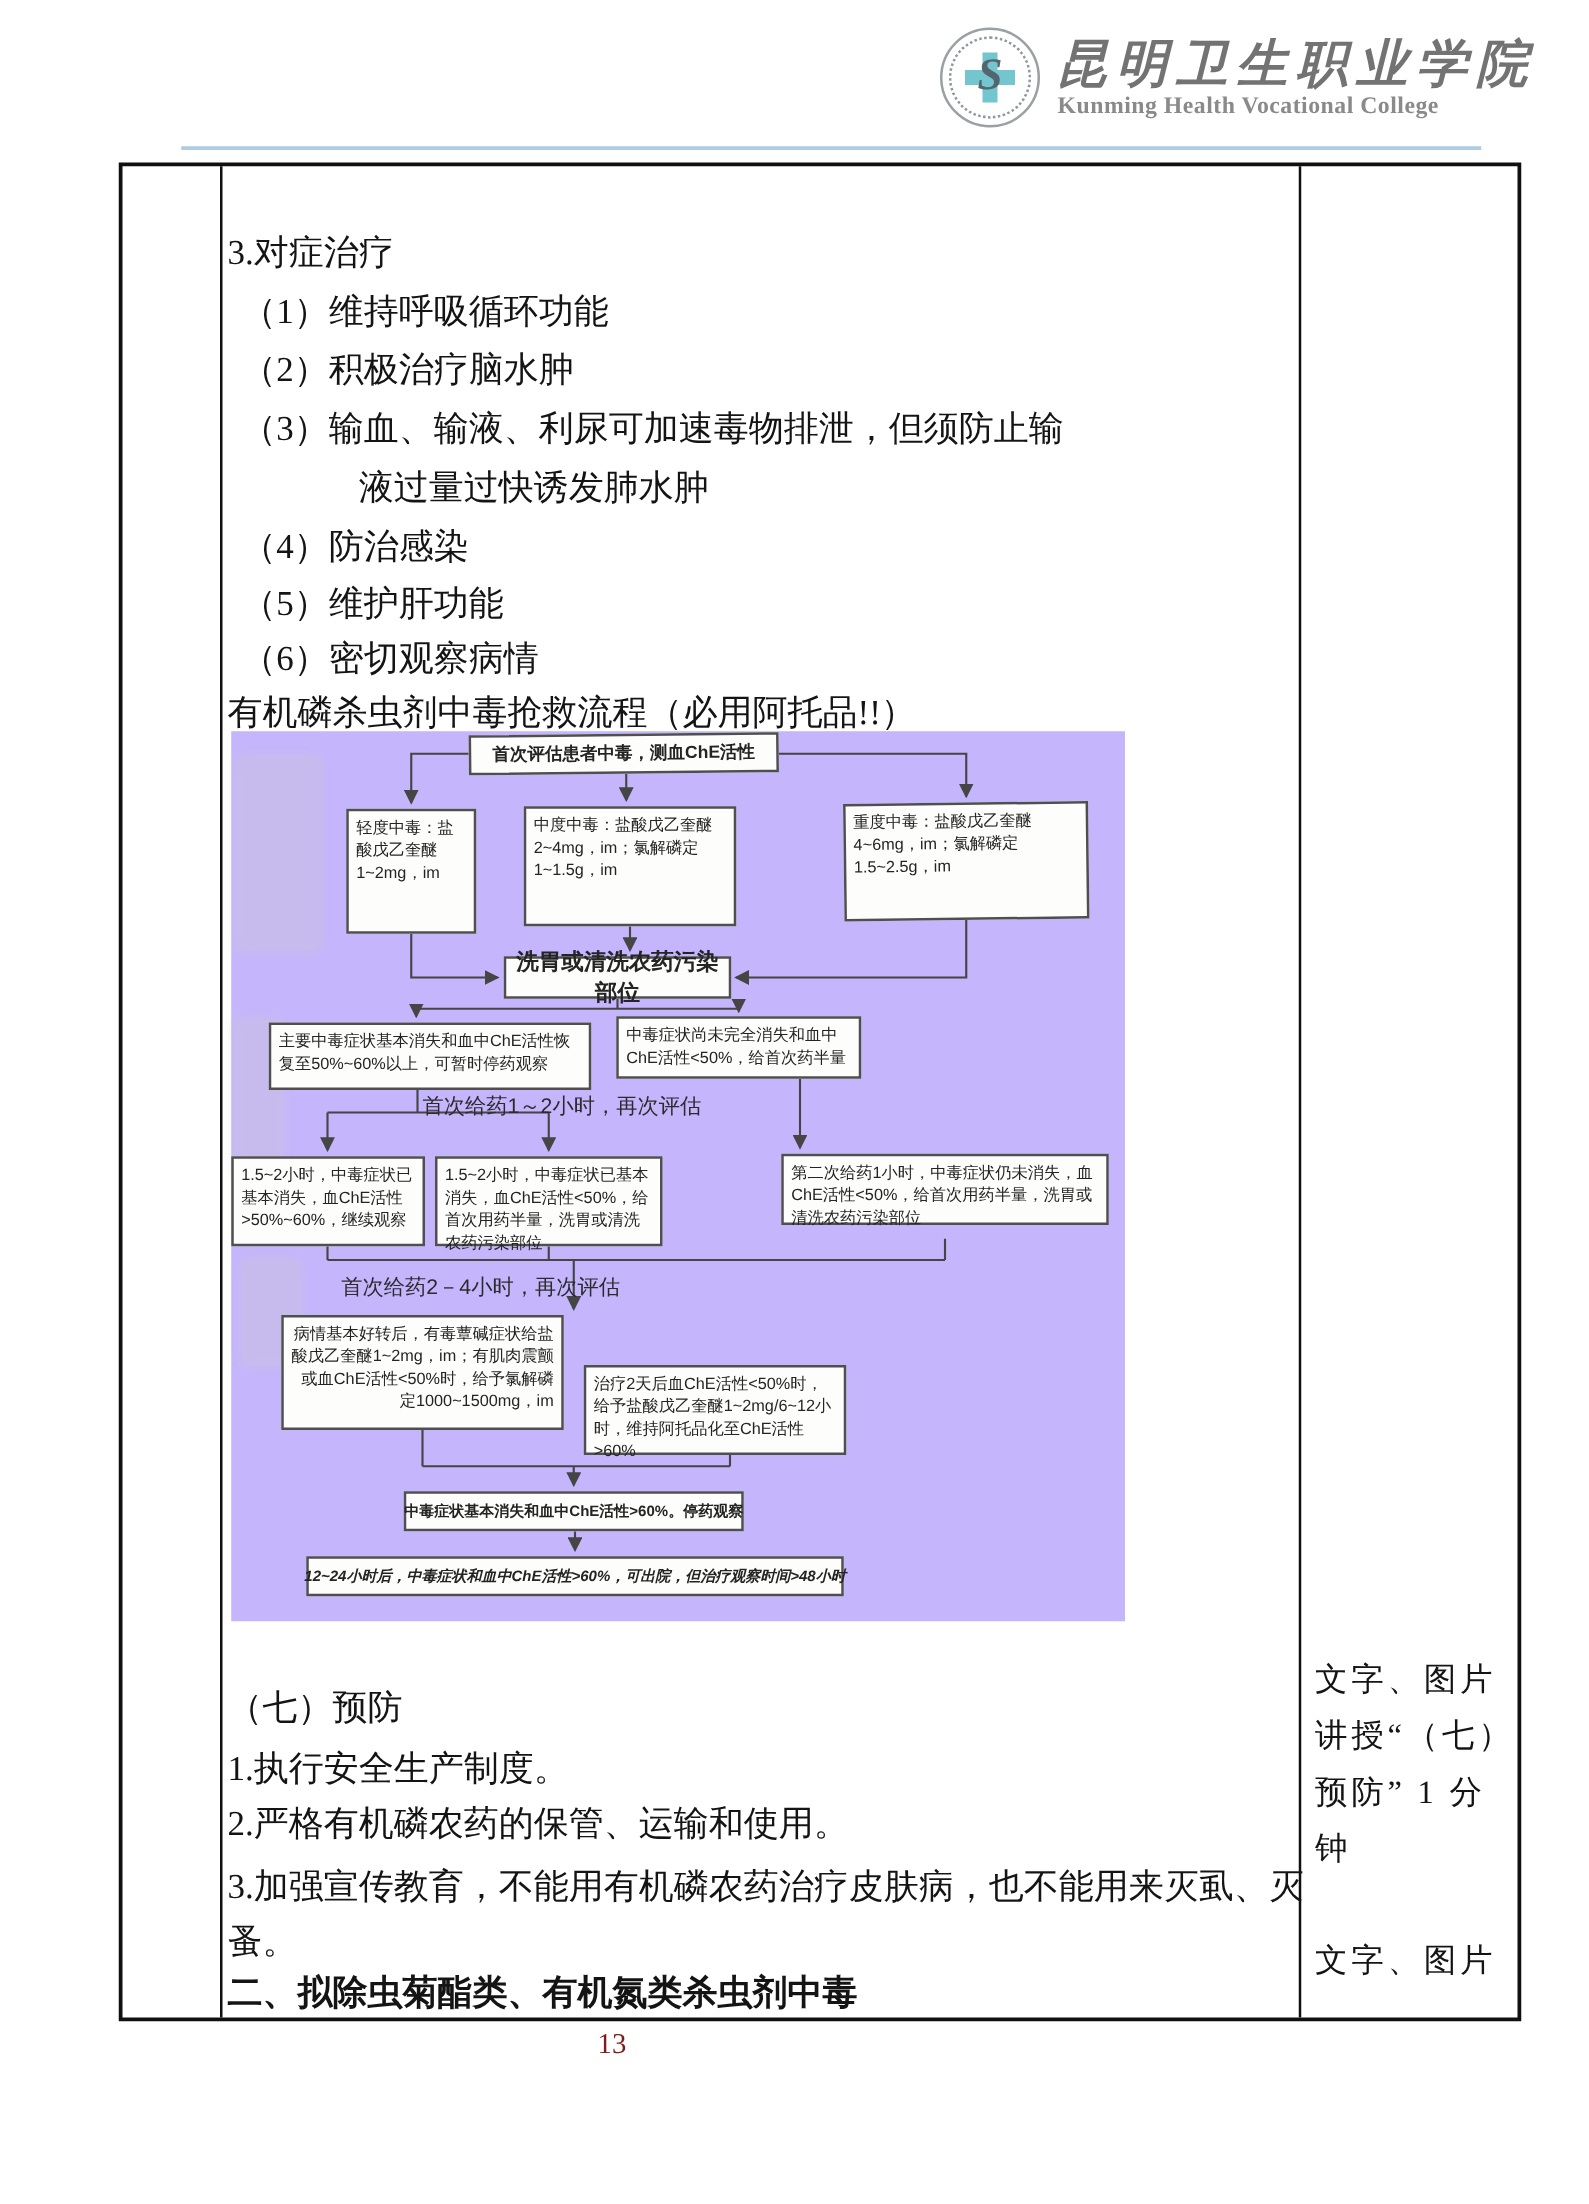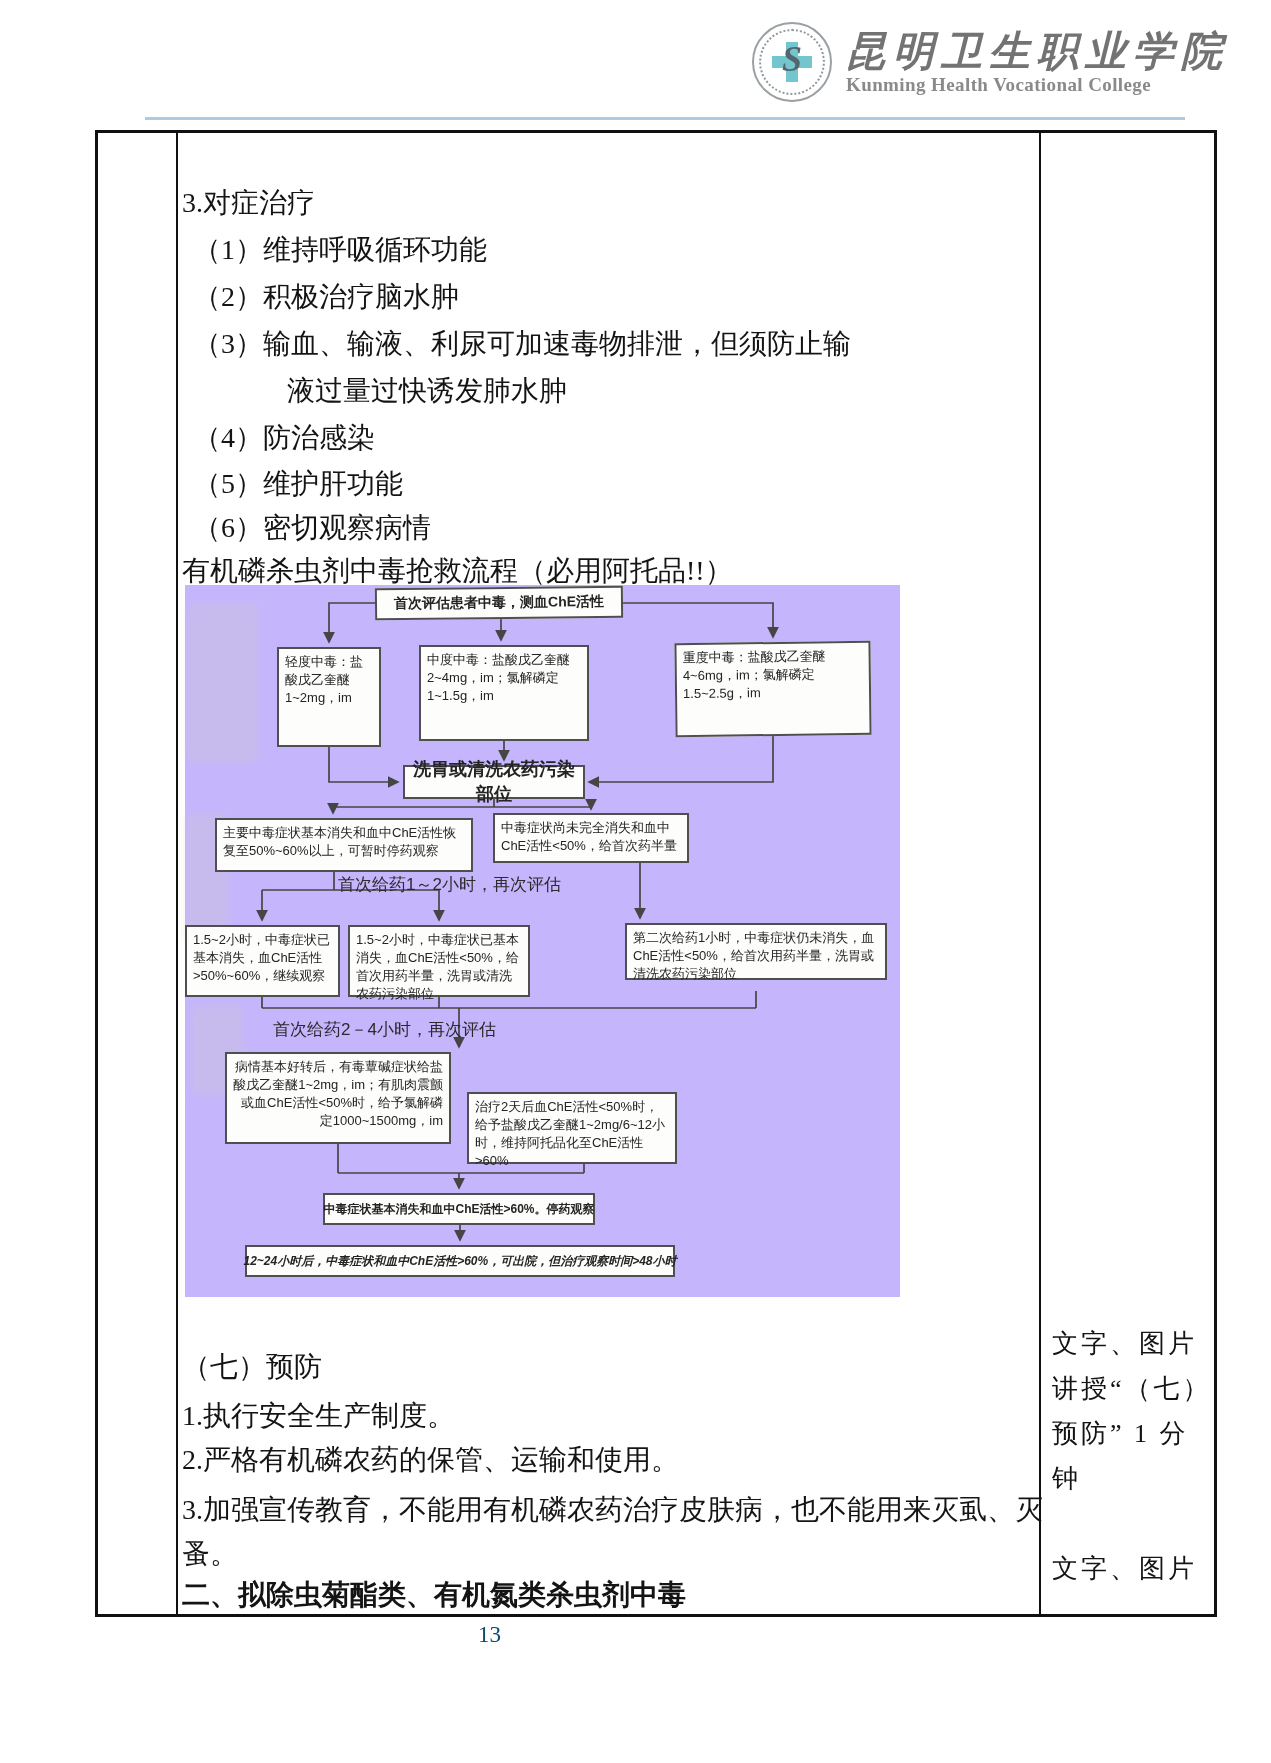--- a/index.html
+++ b/index.html
@@ -30,21 +30,21 @@
   
   .flow{position:absolute;left:185px;top:585px;width:715px;height:712px;background:#c4b5fd;
         font-family:"Liberation Sans","DejaVu Sans",sans-serif;}
   .smudge{position:absolute;background:#cfccc5;opacity:.28;filter:blur(4px);border-radius:8px;}
   .fnode{position:absolute;box-sizing:border-box;border:2px solid #4f4f4f;background:#fdfdfb;color:#242424;
          font-size:13px;line-height:1.38;padding:4px 6px;}
   .fnode.center{display:flex;align-items:center;justify-content:center;text-align:center;padding:2px 4px;}
   .flabel{position:absolute;font-size:17px;font-weight:400;color:#2b2b2b;white-space:nowrap;}
   .flow svg{position:absolute;left:0;top:0;}
   
-  .pageno{position:absolute;left:478px;top:1622px;font-size:23px;color:#0c4a6e;}
+  .pageno{position:absolute;left:478px;top:1622px;font-size:23px;color:#7f1d1d;}
 </style>
 </head>
 <body>
 
 <div class="page">
 
   <div class="logo">
     <div class="logo-ring"></div>
     <div class="logo-cross-v"></div>
     <div class="logo-cross-h"></div>

